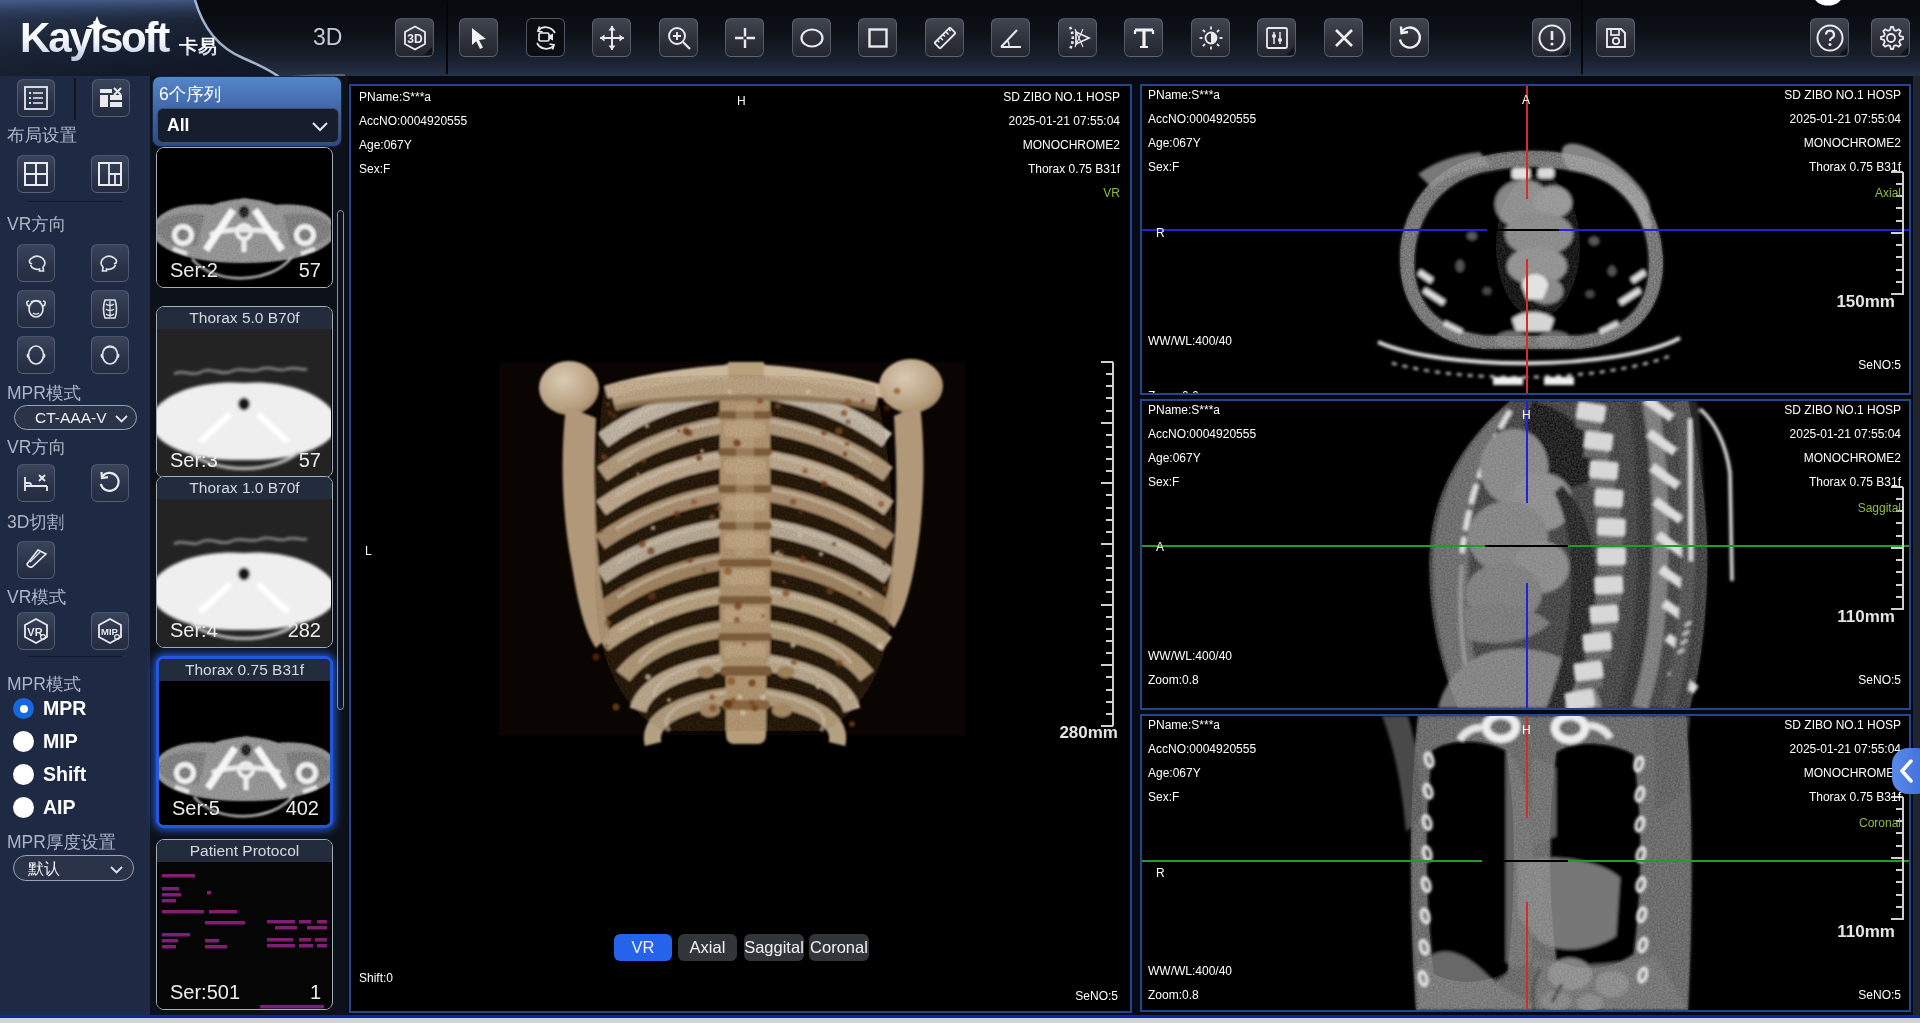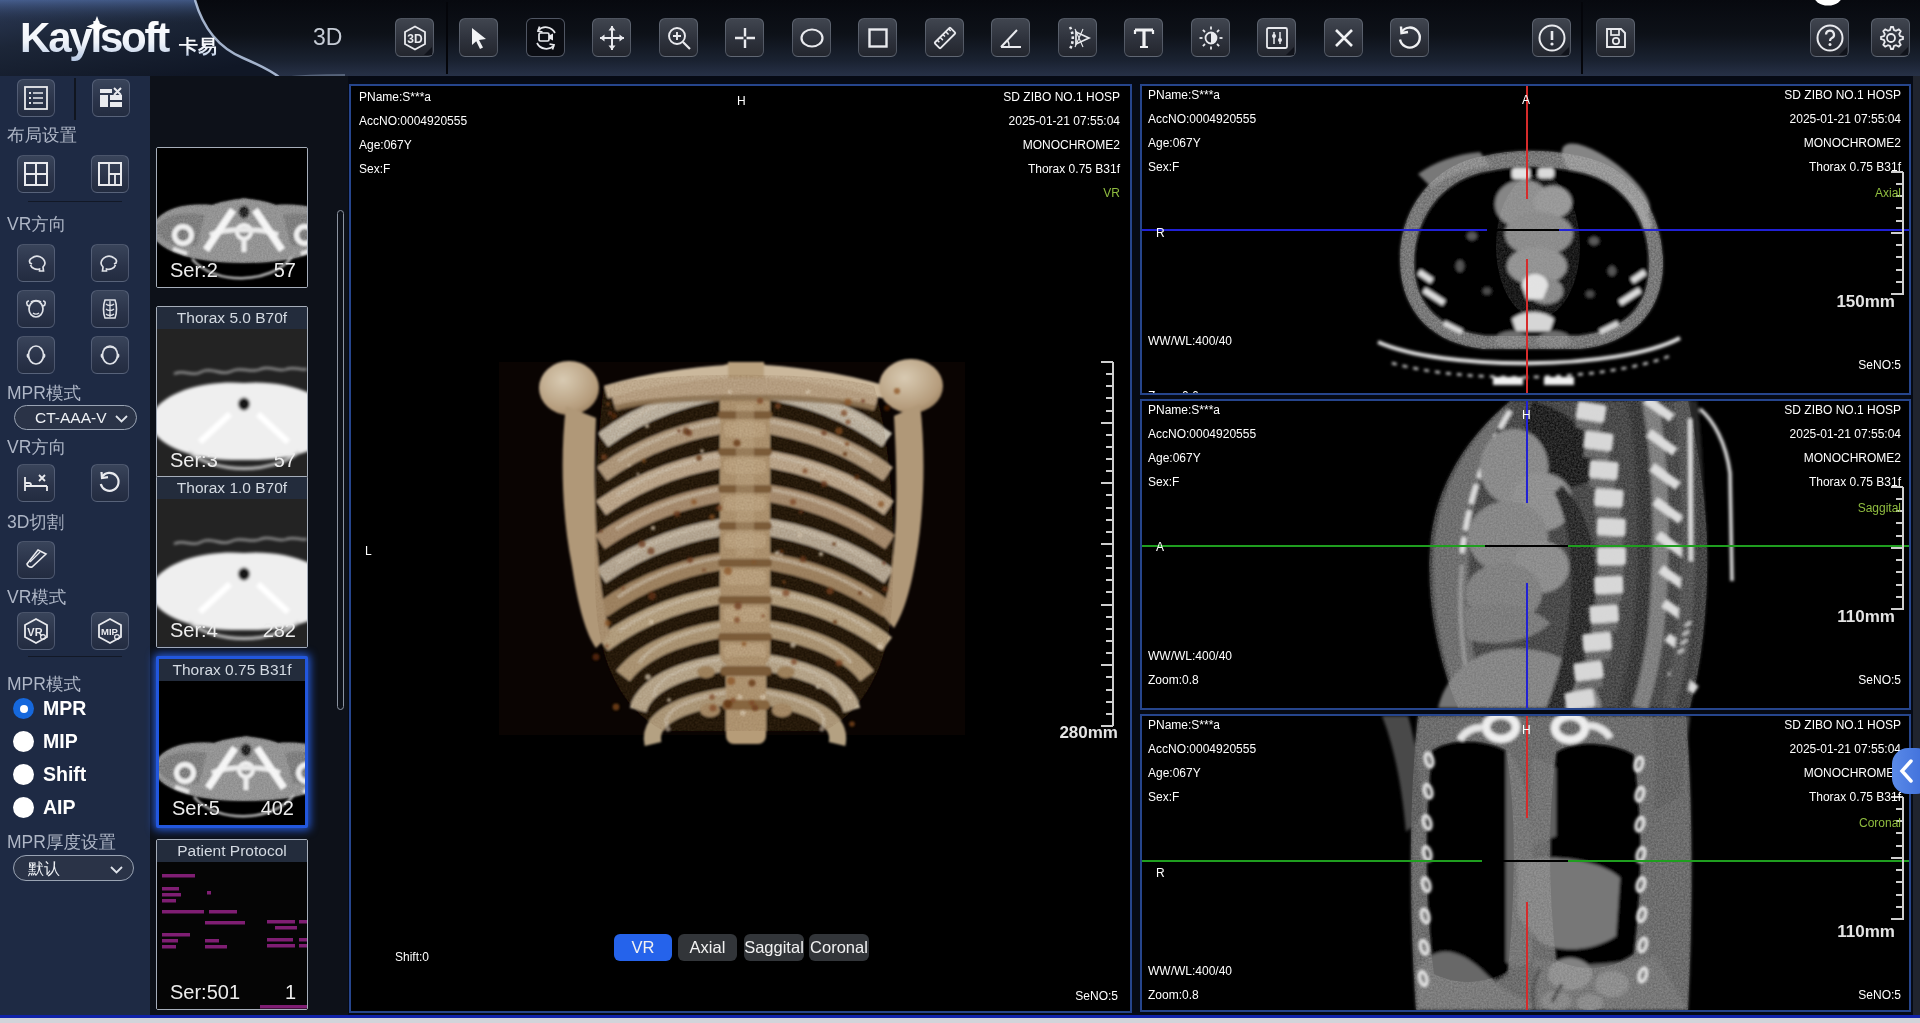--- a/index.html
+++ b/index.html
@@ -13,21 +13,21 @@
 #sidebar{left:0;top:76px;width:150px;height:947px;background:#1e2a44}
 .sbtn{position:absolute;width:38px;height:38px;border-radius:6px;background:linear-gradient(#39445a 0%,#2a3349 60%,#232c40 100%);border:1px solid rgba(140,150,175,0.38)}
 .sbtn svg{position:absolute;left:50%;top:50%;transform:translate(-50%,-50%)}
 .slabel{position:absolute;color:#aeb6c6;font-size:17.5px;left:7px;white-space:nowrap}
 .shr{position:absolute;left:28px;width:94px;height:1px;background:#121826}
 .radio{position:absolute;width:21px;height:21px;border-radius:50%;background:#fff}
 .radio.sel{background:#1668dc}
 .radio.sel:after{content:"";position:absolute;left:6.5px;top:6.5px;width:8px;height:8px;border-radius:50%;background:#fff}
 .rlabel{position:absolute;color:#fff;font-size:19.5px;font-weight:bold;left:43px}
 #series{left:150px;top:76px;width:198px;height:947px;background:#0d1119}
-.card{position:absolute;left:6px;width:152px;background:#000;border:1.5px solid #a6aeba;border-radius:2px;overflow:hidden}
+.card{position:absolute;left:6px;width:177px;background:#000;border:1.5px solid #a6aeba;border-radius:8px;overflow:hidden}
 .ctitle{position:absolute;left:0;top:0;width:100%;height:22px;background:#232c3c;color:#d4dae2;font-size:15.5px;text-align:center;line-height:21px;z-index:3}
 .ser{position:absolute;left:13px;bottom:5px;color:#ececec;font-size:20px;z-index:3}
 .cnt{position:absolute;right:11px;bottom:5px;color:#ececec;font-size:20px;z-index:3}
 #viewport{left:348px;top:76px;width:1565px;height:941px;background:#060a14}
 .panel{position:absolute;background:#000;border:2px solid #26458c;overflow:hidden}
 .ovl{position:absolute;color:#fff;font-size:12px;white-space:nowrap;z-index:5}
 .green{color:#8fbc3f}
 .mm{font-weight:bold;color:#e4e4e4;text-shadow:1px 1px 2px #000;font-size:17px}
 .vbtn{position:absolute;height:27px;border-radius:6px;background:#323539;color:#f2f2f2;font-size:16.5px;text-align:center;line-height:26px;z-index:6}
 .vbtn.blue{background:#2563eb}
@@ -338,20 +338,29 @@
 <div class="rlabel" style="top:720px">AIP</div>
 <div class="slabel" style="top:754px">MPR厚度设置</div>
 <div class="abs" style="left:13px;top:779px;width:121px;height:26px;border-radius:13px;background:#2a3347;border:1px solid #9aa4b4">
 <span style="position:absolute;left:14px;top:3px;color:#eef1f5;font-size:16px">默认</span>
 <svg style="position:absolute;right:10px;top:10px" width="13" height="8">
           <path d="M1,1 L6.5,6.5 L12,1" stroke="#dfe3ea" stroke-width="1.8" fill="none"></path>
         </svg>
       </div>
 </div>
 <div id="series" class="abs">
+<div style="position:absolute;left:2px;top:0;width:190px;height:71px;border-radius:8px;background:linear-gradient(#5585c8 0%,#3c62a2 55%,#2b4a85 100%);border:1px solid #16264a">
+<div style="position:absolute;left:6px;top:5px;color:#fff;font-size:17.5px">6个序列</div>
+<div style="position:absolute;left:4px;top:31px;width:182px;height:35px;background:#161e2d;border:1px solid #455066;border-radius:6px">
+<span style="position:absolute;left:9px;top:6px;color:#fff;font-size:17.5px;font-weight:bold">All</span>
+<svg style="position:absolute;right:10px;top:13px" width="16" height="10">
+            <path d="M1,1 L8,8 L15,1" stroke="#dfe3ea" stroke-width="2" fill="none"></path>
+          </svg>
+</div>
+      </div>
 <div class="card" style="top:71px;height:141px">
 <div style="position:absolute;left:0;top:0px"><svg width="174" height="141" viewBox="0 0 174 141">
             <rect width="174" height="141" fill="#000"></rect>
 <defs>
               <filter id="tf1" x="-10%" y="-10%" width="120%" height="120%">
                 <feGaussianBlur stdDeviation="1.3"></feGaussianBlur>
               </filter>
 <filter id="gtf1" x="-5%" y="-5%" width="110%" height="110%">
                 <feTurbulence type="fractalNoise" baseFrequency="0.6" numOctaves="2" seed="4"></feTurbulence>
                 <feColorMatrix type="matrix" values="0 0 0 0 0.75, 0 0 0 0 0.75, 0 0 0 0 0.75, 0 0 0 1.0 0"></feColorMatrix>
@@ -719,21 +728,21 @@
 <div class="ovl" style="left:8px;top:52px;">Age:067Y</div>
 <div class="ovl" style="left:8px;top:76px;">Sex:F</div>
 <div class="ovl" style="left:386px;top:8px;">H</div>
 <div class="ovl" style="left:14px;top:458px;">L</div>
 <div class="ovl" style="right:10px;top:4px;">SD ZIBO NO.1 HOSP</div>
 <div class="ovl" style="right:10px;top:28px;">2025-01-21 07:55:04</div>
 <div class="ovl" style="right:10px;top:52px;">MONOCHROME2</div>
 <div class="ovl" style="right:10px;top:76px;">Thorax 0.75 B31f</div>
 <div class="ovl green" style="right:10px;top:100px;">VR</div>
 <div class="ovl mm" style="right:12px;top:637px;">280mm</div>
-<div class="ovl" style="left:8px;top:864px;margin-left:36px;">Shift:0</div>
+<div class="ovl" style="left:8px;top:885px;">Shift:0</div>
 <div class="ovl" style="right:12px;top:903px;">SeNO:5</div>
 <div class="vbtn blue" style="left:263px;top:848px;width:58px">VR</div>
 <div class="vbtn" style="left:327px;top:848px;width:59px">Axial</div>
 <div class="vbtn" style="left:393px;top:848px;width:60px">Saggital</div>
 <div class="vbtn" style="left:458px;top:848px;width:60px">Coronal</div>
 </div>
 <div class="panel" style="left:792px;top:8px;width:771px;height:311px">
 <svg class="abs" style="left:0;top:0" width="767" height="307" viewBox="0 0 767 307">
 <defs>
             <filter id="ab" x="-10%" y="-10%" width="120%" height="120%">

